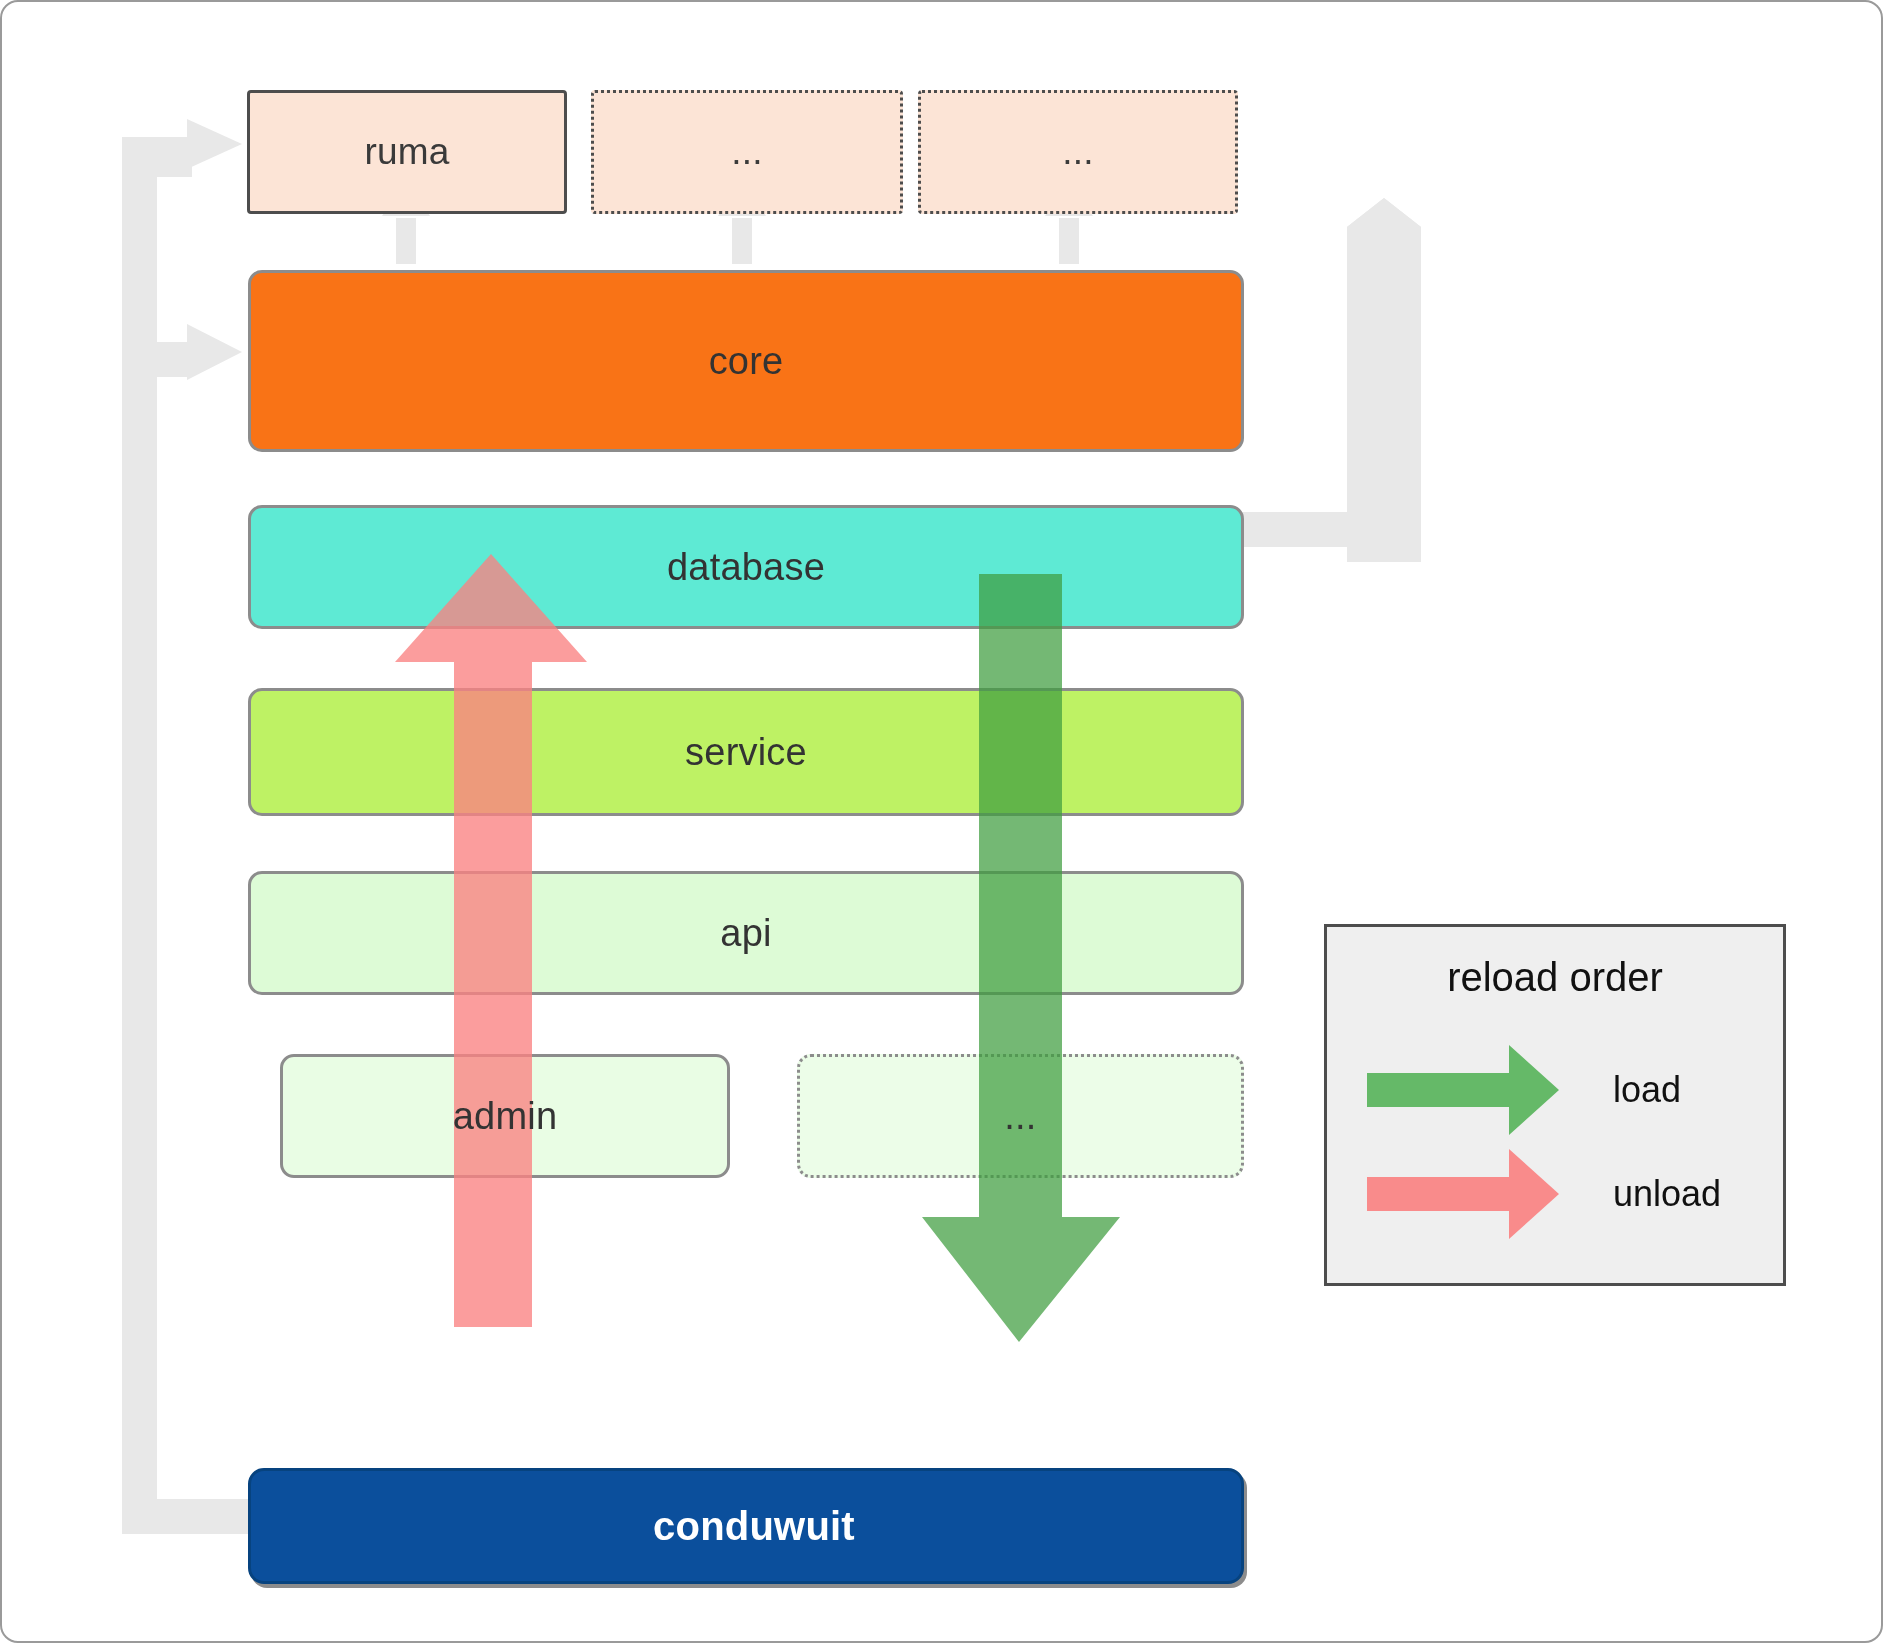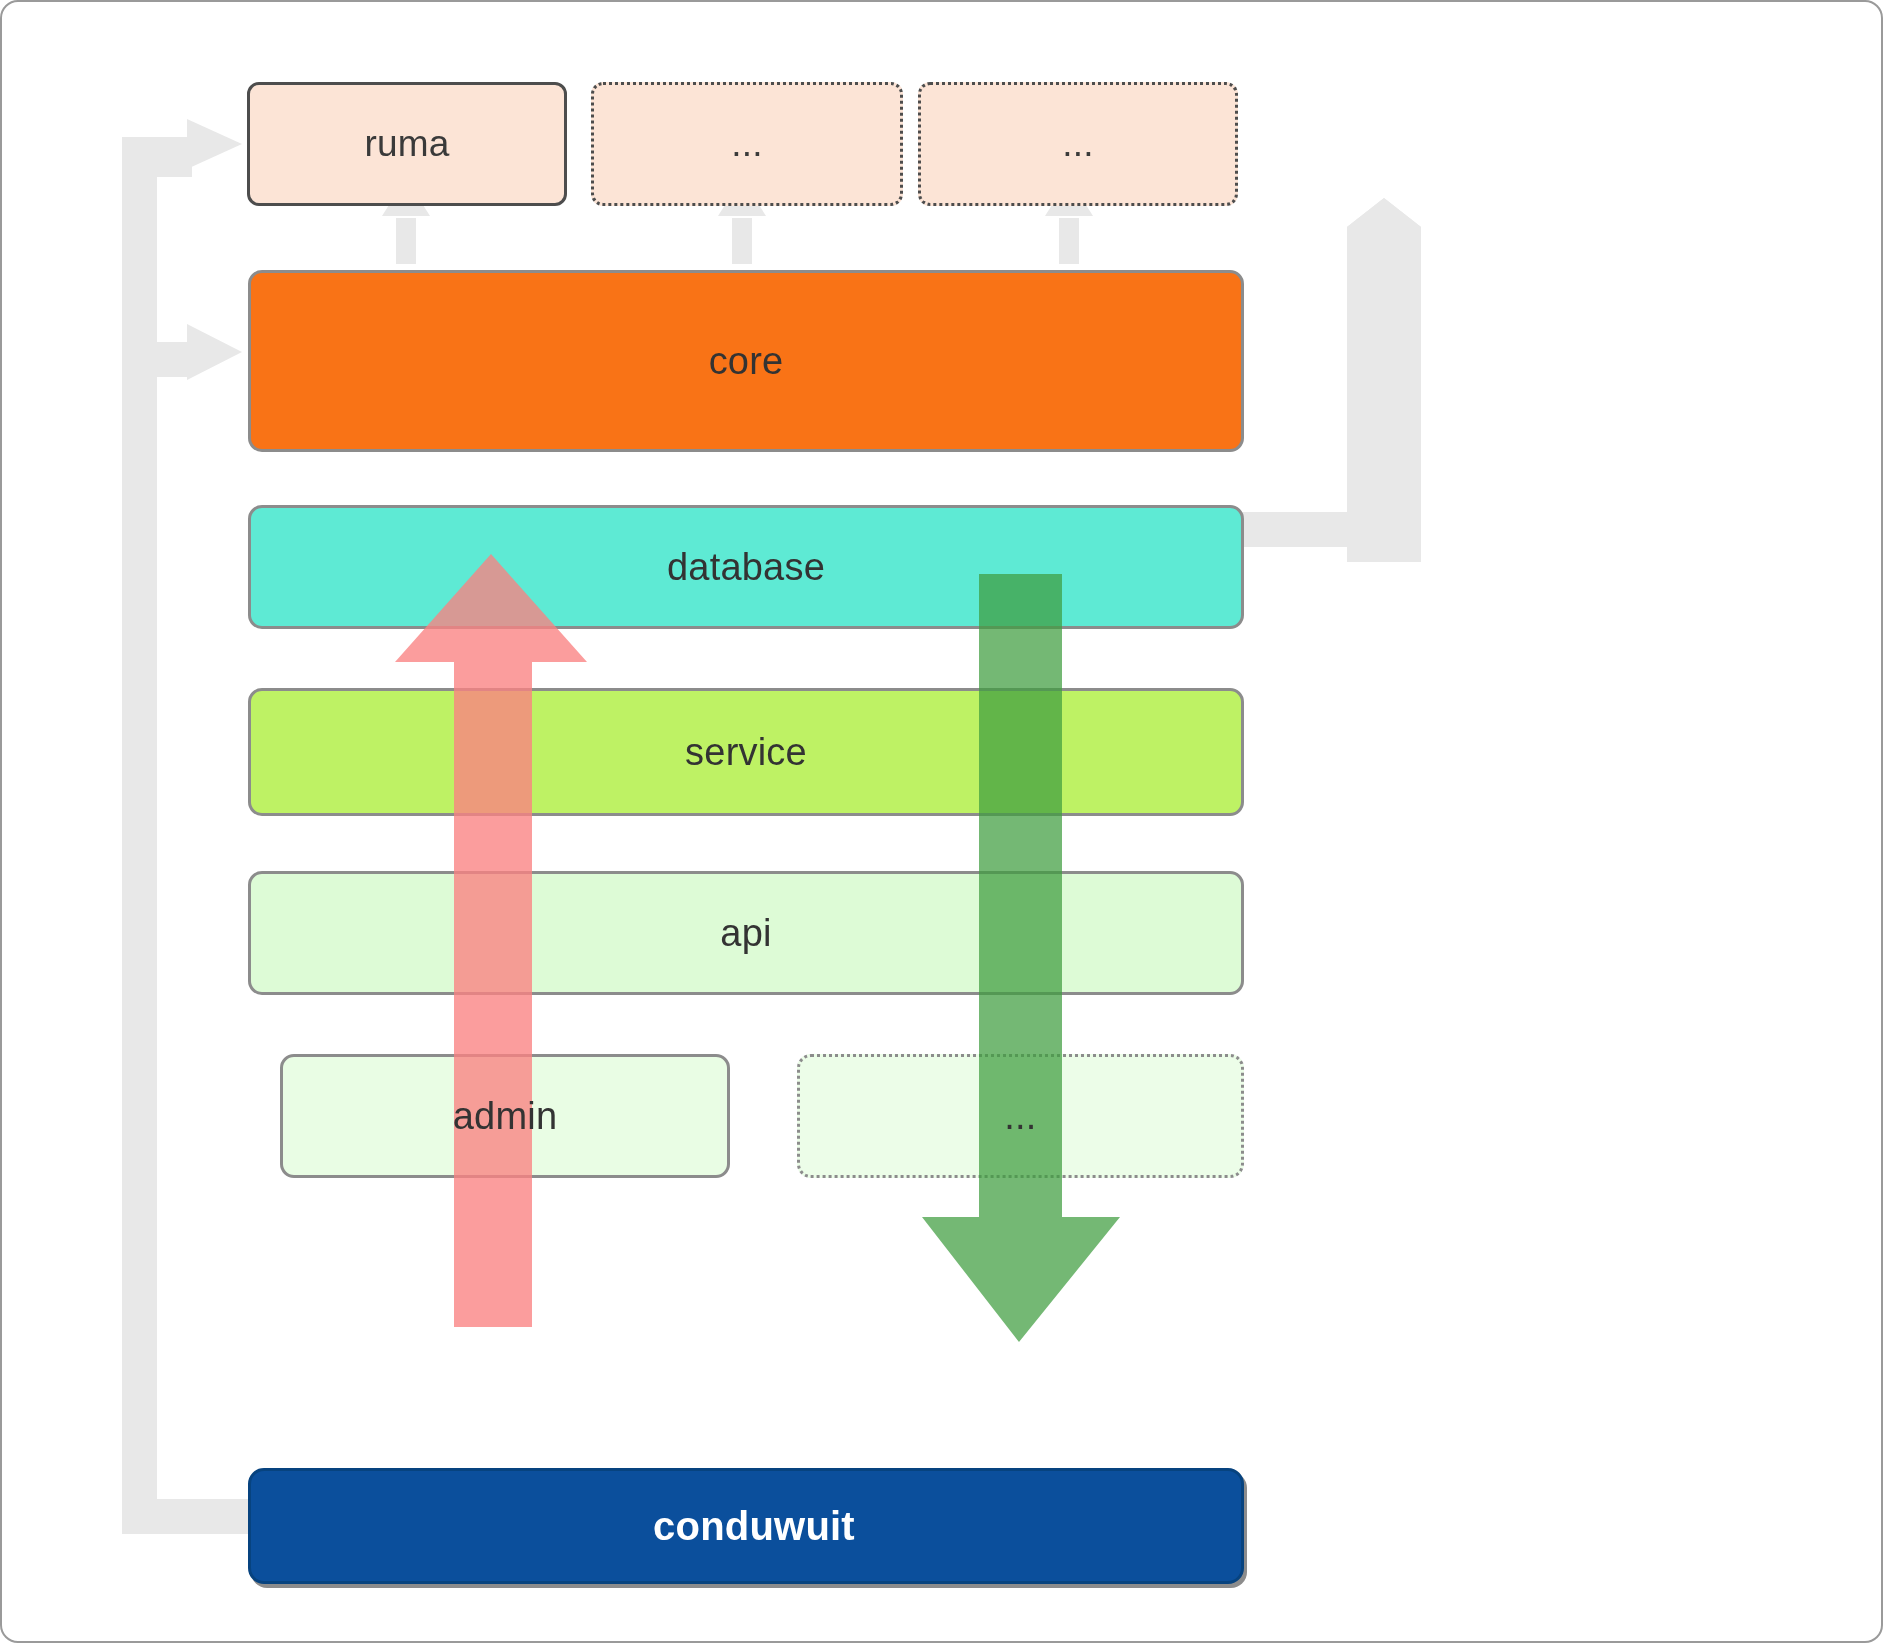--- a/index.html
+++ b/index.html
@@ -34,24 +34,25 @@
     display: flex;
     align-items: center;
     justify-content: center;
     color: #333333;
     letter-spacing: 0.2px;
   }
   .node .lbl { position: relative; z-index: 2; }
 
   
   .dep {
-    border-radius: 12px;
+    border-radius: 4px;
     background: #fce4d6;
     font-size: 37px;
     color: #3a3a3a;
+    margin-top: 8px;
   }
   .dep.solid { border: 3px solid #4d4d4d; }
   .dep.dotted { border: 3px dotted #4d4d4d; }
 
   .core-box {
     border-radius: 14px;
     background: #f97316;
     border: 3px solid #8c8c8c;
     font-size: 38px;
   }
@@ -171,14 +172,27 @@
 
     <g>
       <path d="M 452 1325 L 530 1325 L 530 660 L 585 660 L 489 552 L 393 660 L 452 660 Z" fill="#fa8282" fill-opacity="0.78"></path>
     </g>
 
     <g>
       <path d="M 1018 572 L 1060 572 L 1060 1215 L 1118 1215 L 1017 1340 L 920 1215 L 977 1215 L 977 572 Z" fill="#3f9d3f" fill-opacity="0.72"></path>
     </g>
   </svg>
 
+  <div class="legend" style="left:1322px; top:922px; width:462px; height:362px;">
+    <div class="legend-title">reload order</div>
+
+    <svg width="462" height="362" style="position:absolute;left:0;top:0;" viewBox="0 0 462 362">
+
+      <path d="M 40 146 L 182 146 L 182 118 L 232 163 L 182 208 L 182 180 L 40 180 Z" fill="#4caf50" fill-opacity="0.85"></path>
+
+      <path d="M 40 250 L 182 250 L 182 222 L 232 267 L 182 312 L 182 284 L 40 284 Z" fill="#fa8282" fill-opacity="0.92"></path>
+    </svg>
+
+    <div class="legend-label" style="left:286px; top:142px;">load</div>
+    <div class="legend-label" style="left:286px; top:246px;">unload</div>
+  </div>
 
 </div>
 
 </body></html>

